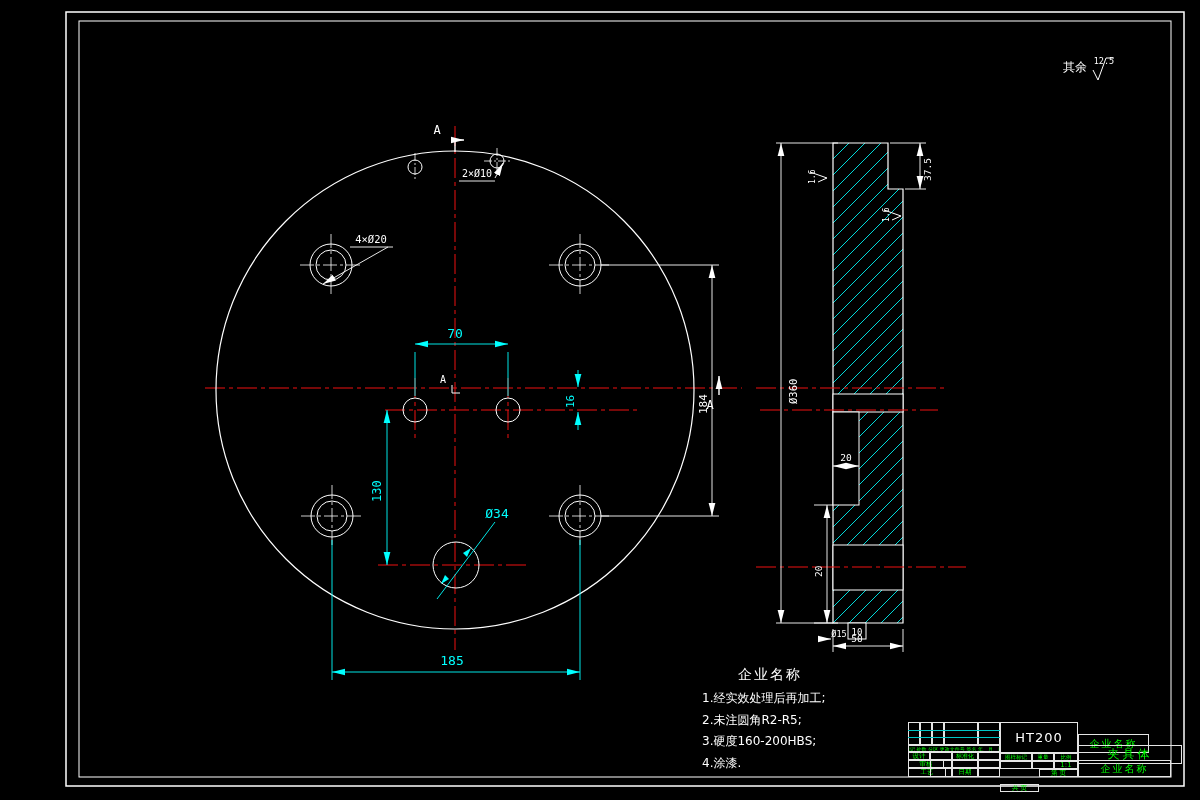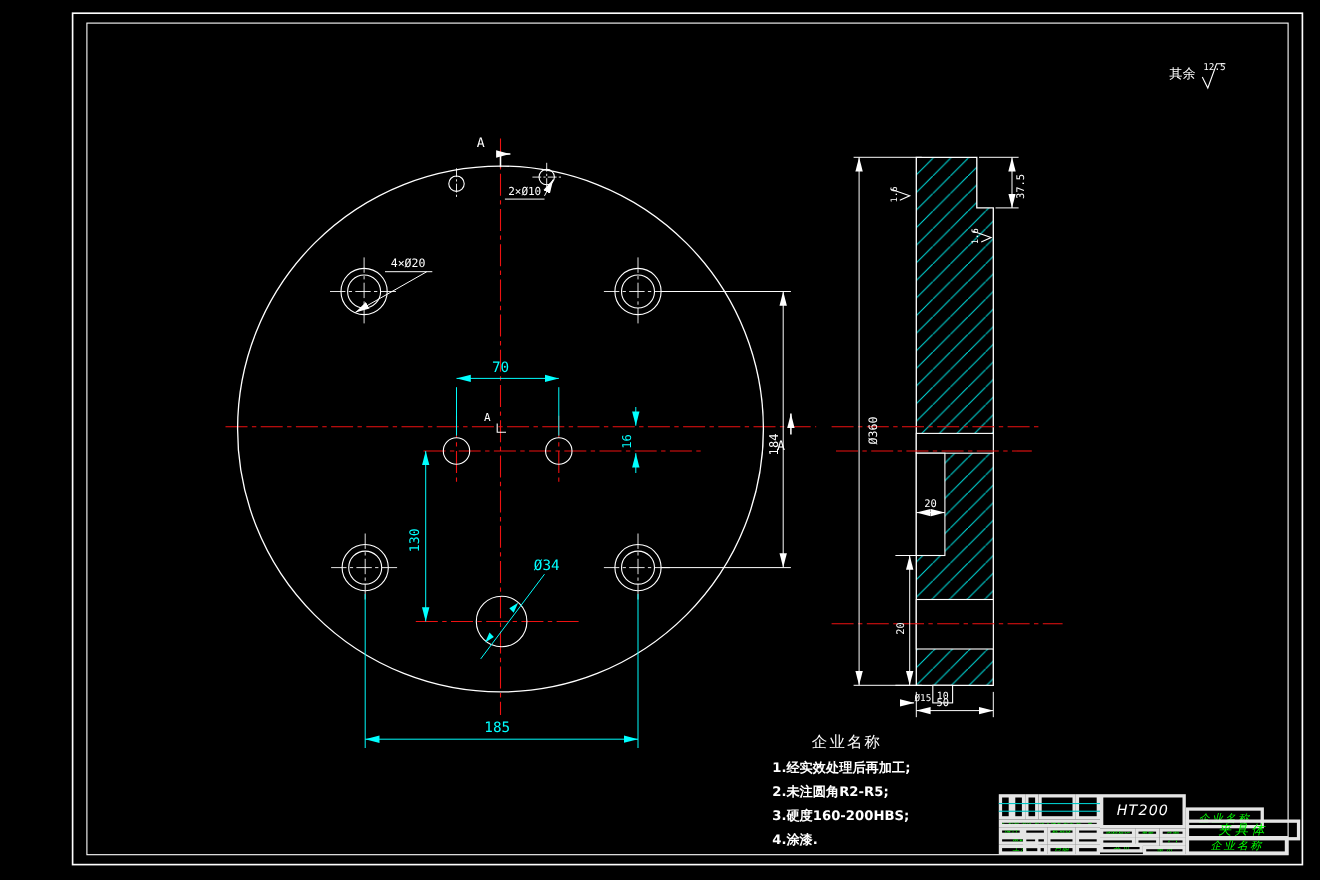--- a/index.html
+++ b/index.html
@@ -2,25 +2,25 @@
 <html><head>
 <meta charset="utf-8">
 <style>
   html,body{margin:0;padding:0;background:#000;}
   .screen{position:relative;width:1200px;height:800px;background:#000;overflow:hidden;
           font-family:"DejaVu Sans", sans-serif;}
   svg text{font-family:"DejaVu Sans Mono", monospace;}
   .cad-cjk{font-family:"DejaVu Sans", sans-serif;}
   
   .tech-title{position:absolute;left:738px;top:666px;color:#fff;font-size:14px;letter-spacing:2px;}
-  .tech-items{position:absolute;left:702px;top:688px;color:#fff;font-size:12px;line-height:21.5px;white-space:pre;font-weight:bold;}
+  .tech-items{position:absolute;left:702px;top:688px;color:#fff;font-size:12px;line-height:21.5px;white-space:pre;}
   
   .tblock{position:absolute;left:908px;top:722px;width:263px;height:55px;}
-  .tb-cell{position:absolute;border:3px solid #e5e5e5;box-sizing:border-box;color:#00ff00;
-           display:flex;align-items:center;justify-content:center;overflow:hidden;white-space:nowrap;font-style:italic;}
+  .tb-cell{position:absolute;border:1px solid #e5e5e5;box-sizing:border-box;color:#00ff00;
+           display:flex;align-items:center;justify-content:center;overflow:hidden;white-space:nowrap;}
 </style>
 </head>
 <body>
 
 <div class="screen">
 
 <svg width="1200" height="800" viewBox="0 0 1200 800">
   <defs>
     <pattern id="hatch" patternUnits="userSpaceOnUse" width="16" height="16">
       <path d="M-2,18 L18,-2" stroke="#00d8d8" stroke-width="1" fill="none"></path>
@@ -232,21 +232,21 @@
   <div class="tb-cell" style="left:70px;top:46px;width:22px;height:9px"></div>
 
   <div class="tb-cell" style="left:92px;top:0;width:78px;height:31px;color:#ffffff;font-size:13px;letter-spacing:1px">HT200</div>
 
   <div class="tb-cell cad-cjk" style="left:92px;top:31px;width:32px;height:8px;font-size:5.5px">图样标记</div>
   <div class="tb-cell cad-cjk" style="left:124px;top:31px;width:22px;height:8px;font-size:5.5px">重量</div>
   <div class="tb-cell cad-cjk" style="left:146px;top:31px;width:24px;height:8px;font-size:5.5px">比例</div>
   <div class="tb-cell" style="left:92px;top:39px;width:32px;height:8px"></div>
   <div class="tb-cell" style="left:124px;top:39px;width:22px;height:8px"></div>
   <div class="tb-cell" style="left:146px;top:39px;width:24px;height:8px;font-size:7px">1:1</div>
-  <div class="tb-cell cad-cjk" style="left:92px;top:45px;width:39px;height:8px;font-size:6.5px">共  页</div>
+  <div class="tb-cell cad-cjk" style="left:92px;top:62px;width:39px;height:8px;font-size:6.5px">共  页</div>
   <div class="tb-cell cad-cjk" style="left:131px;top:47px;width:39px;height:8px;font-size:6.5px">第  页</div>
 
   <div class="tb-cell cad-cjk" style="left:170px;top:12px;width:71px;height:19px;font-size:10px;letter-spacing:2px">企业名称</div>
   <div class="tb-cell cad-cjk" style="left:170px;top:23px;width:104px;height:19px;font-size:12px;letter-spacing:3px">夹具体</div>
   <div class="tb-cell cad-cjk" style="left:170px;top:38px;width:93px;height:17px;font-size:10px;letter-spacing:2px">企业名称</div>
 </div>
 
 </div>
 
 </body></html>

